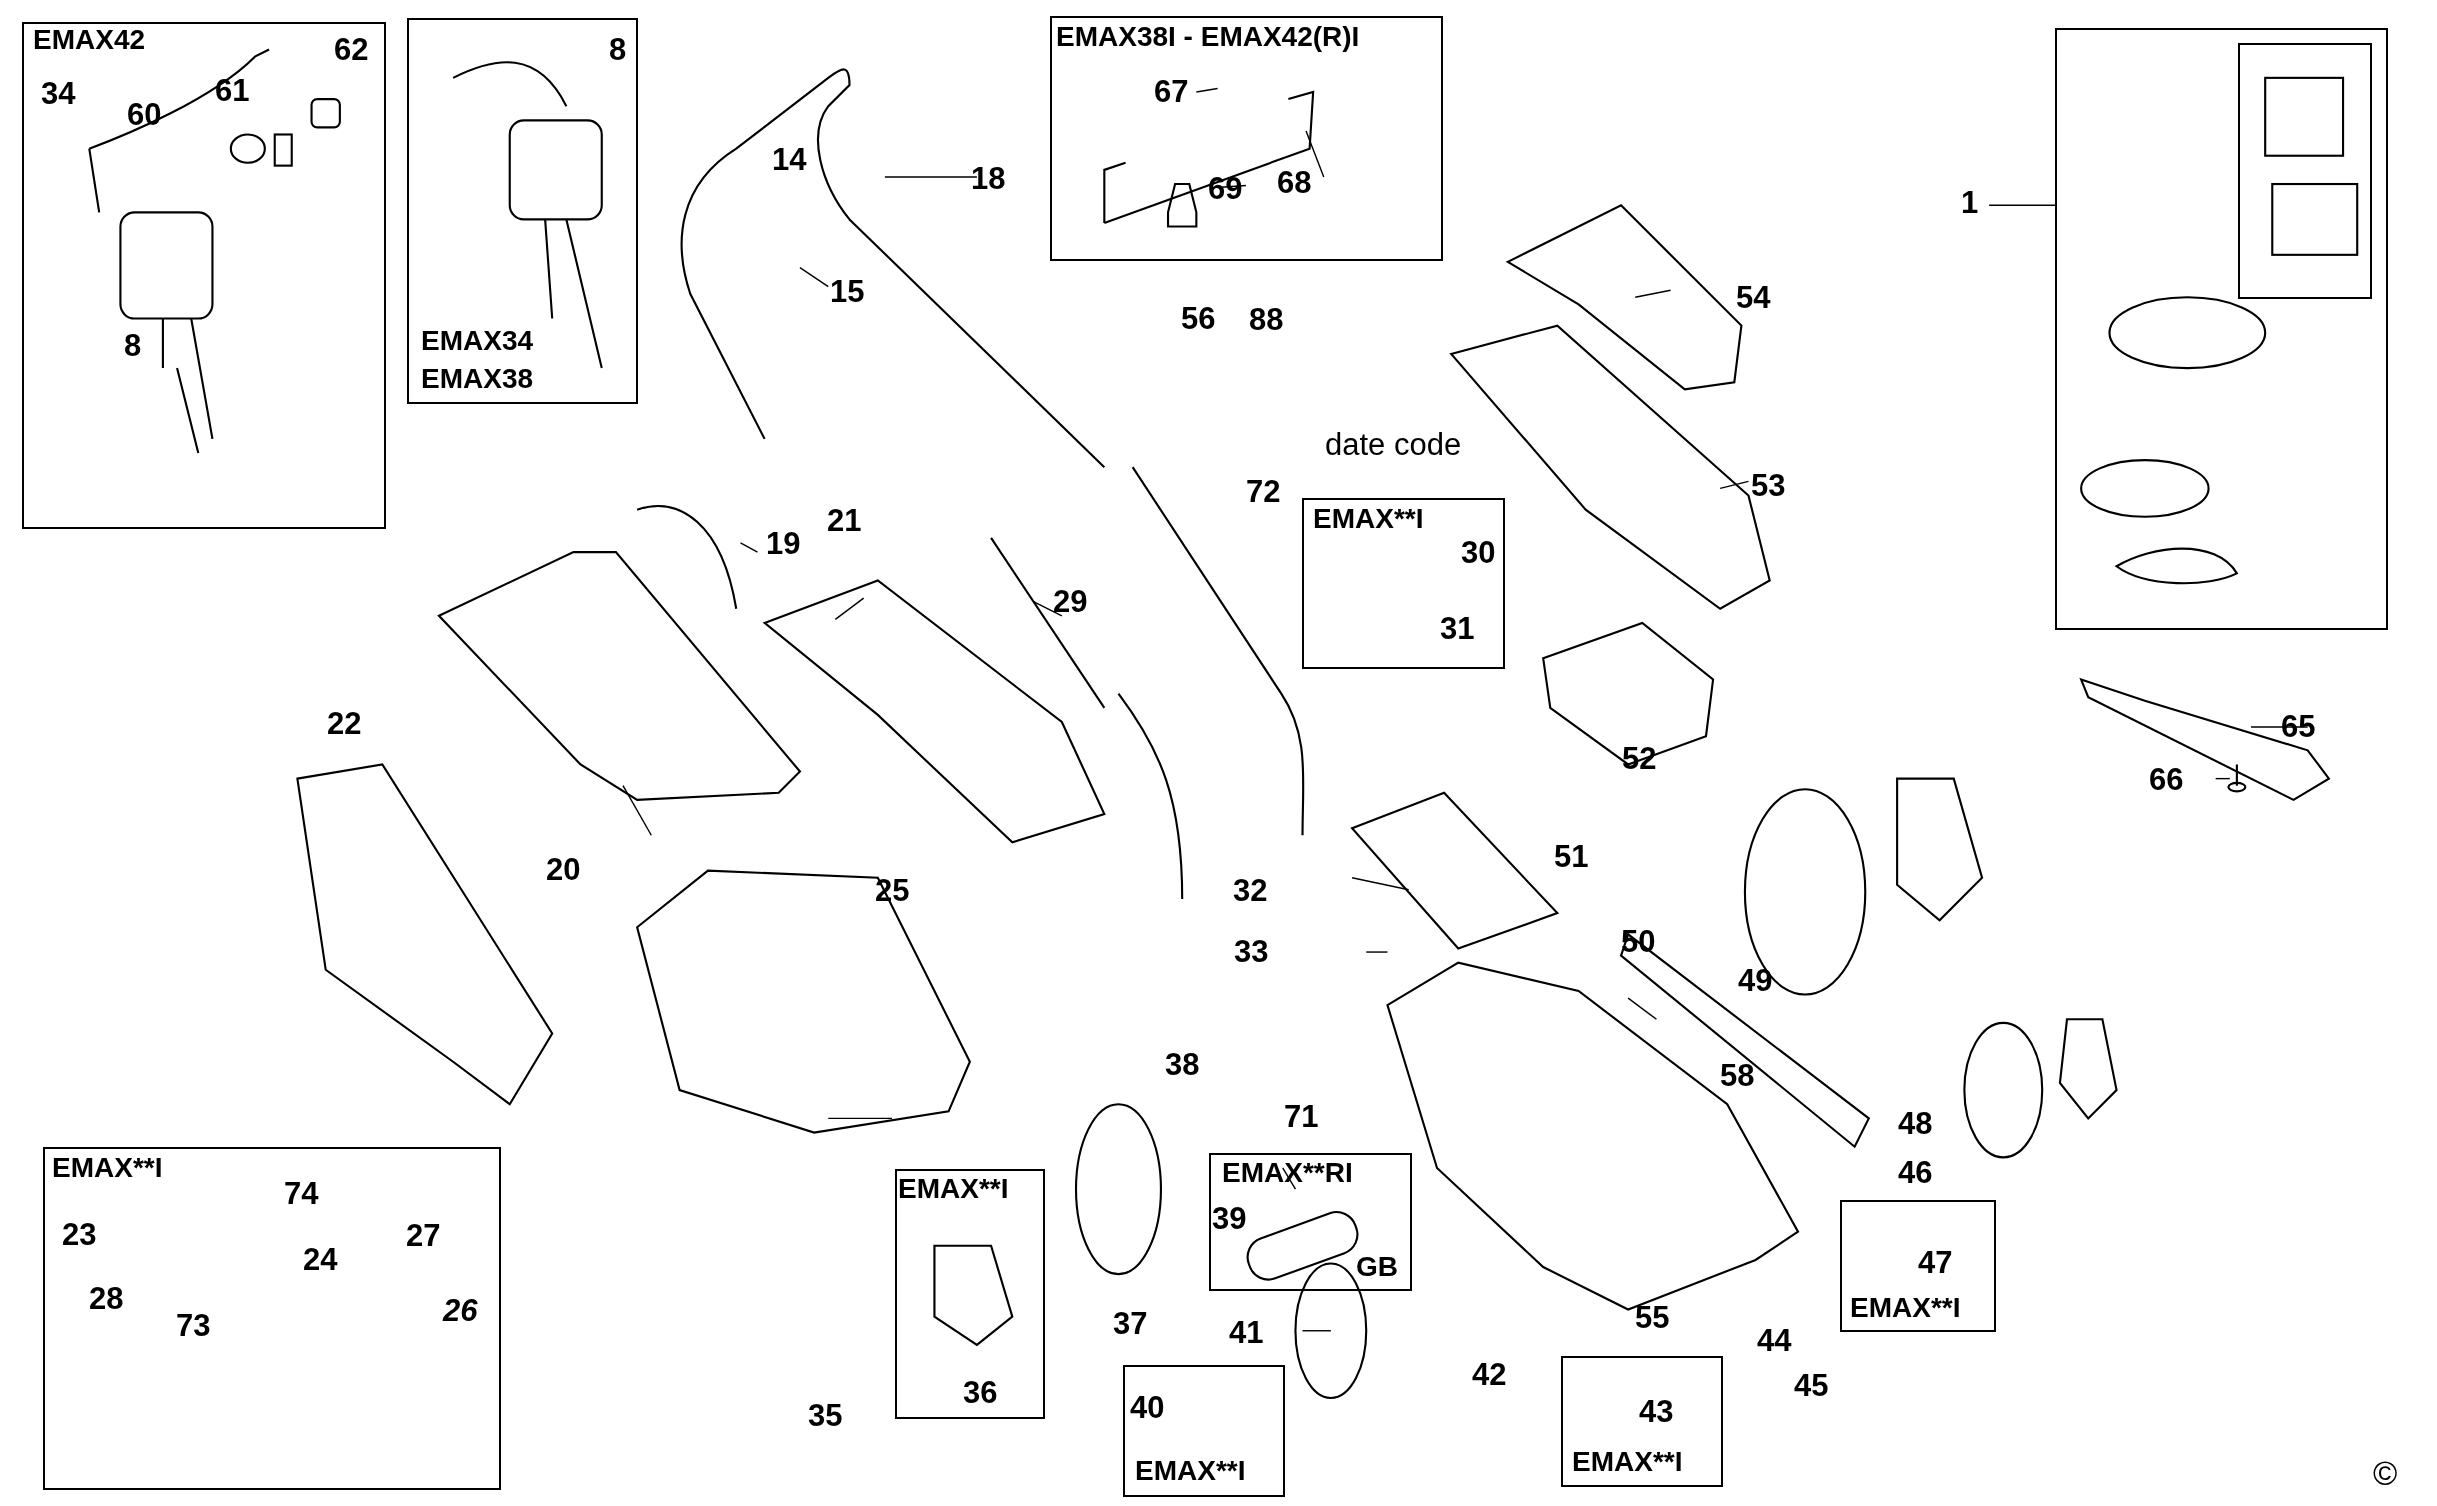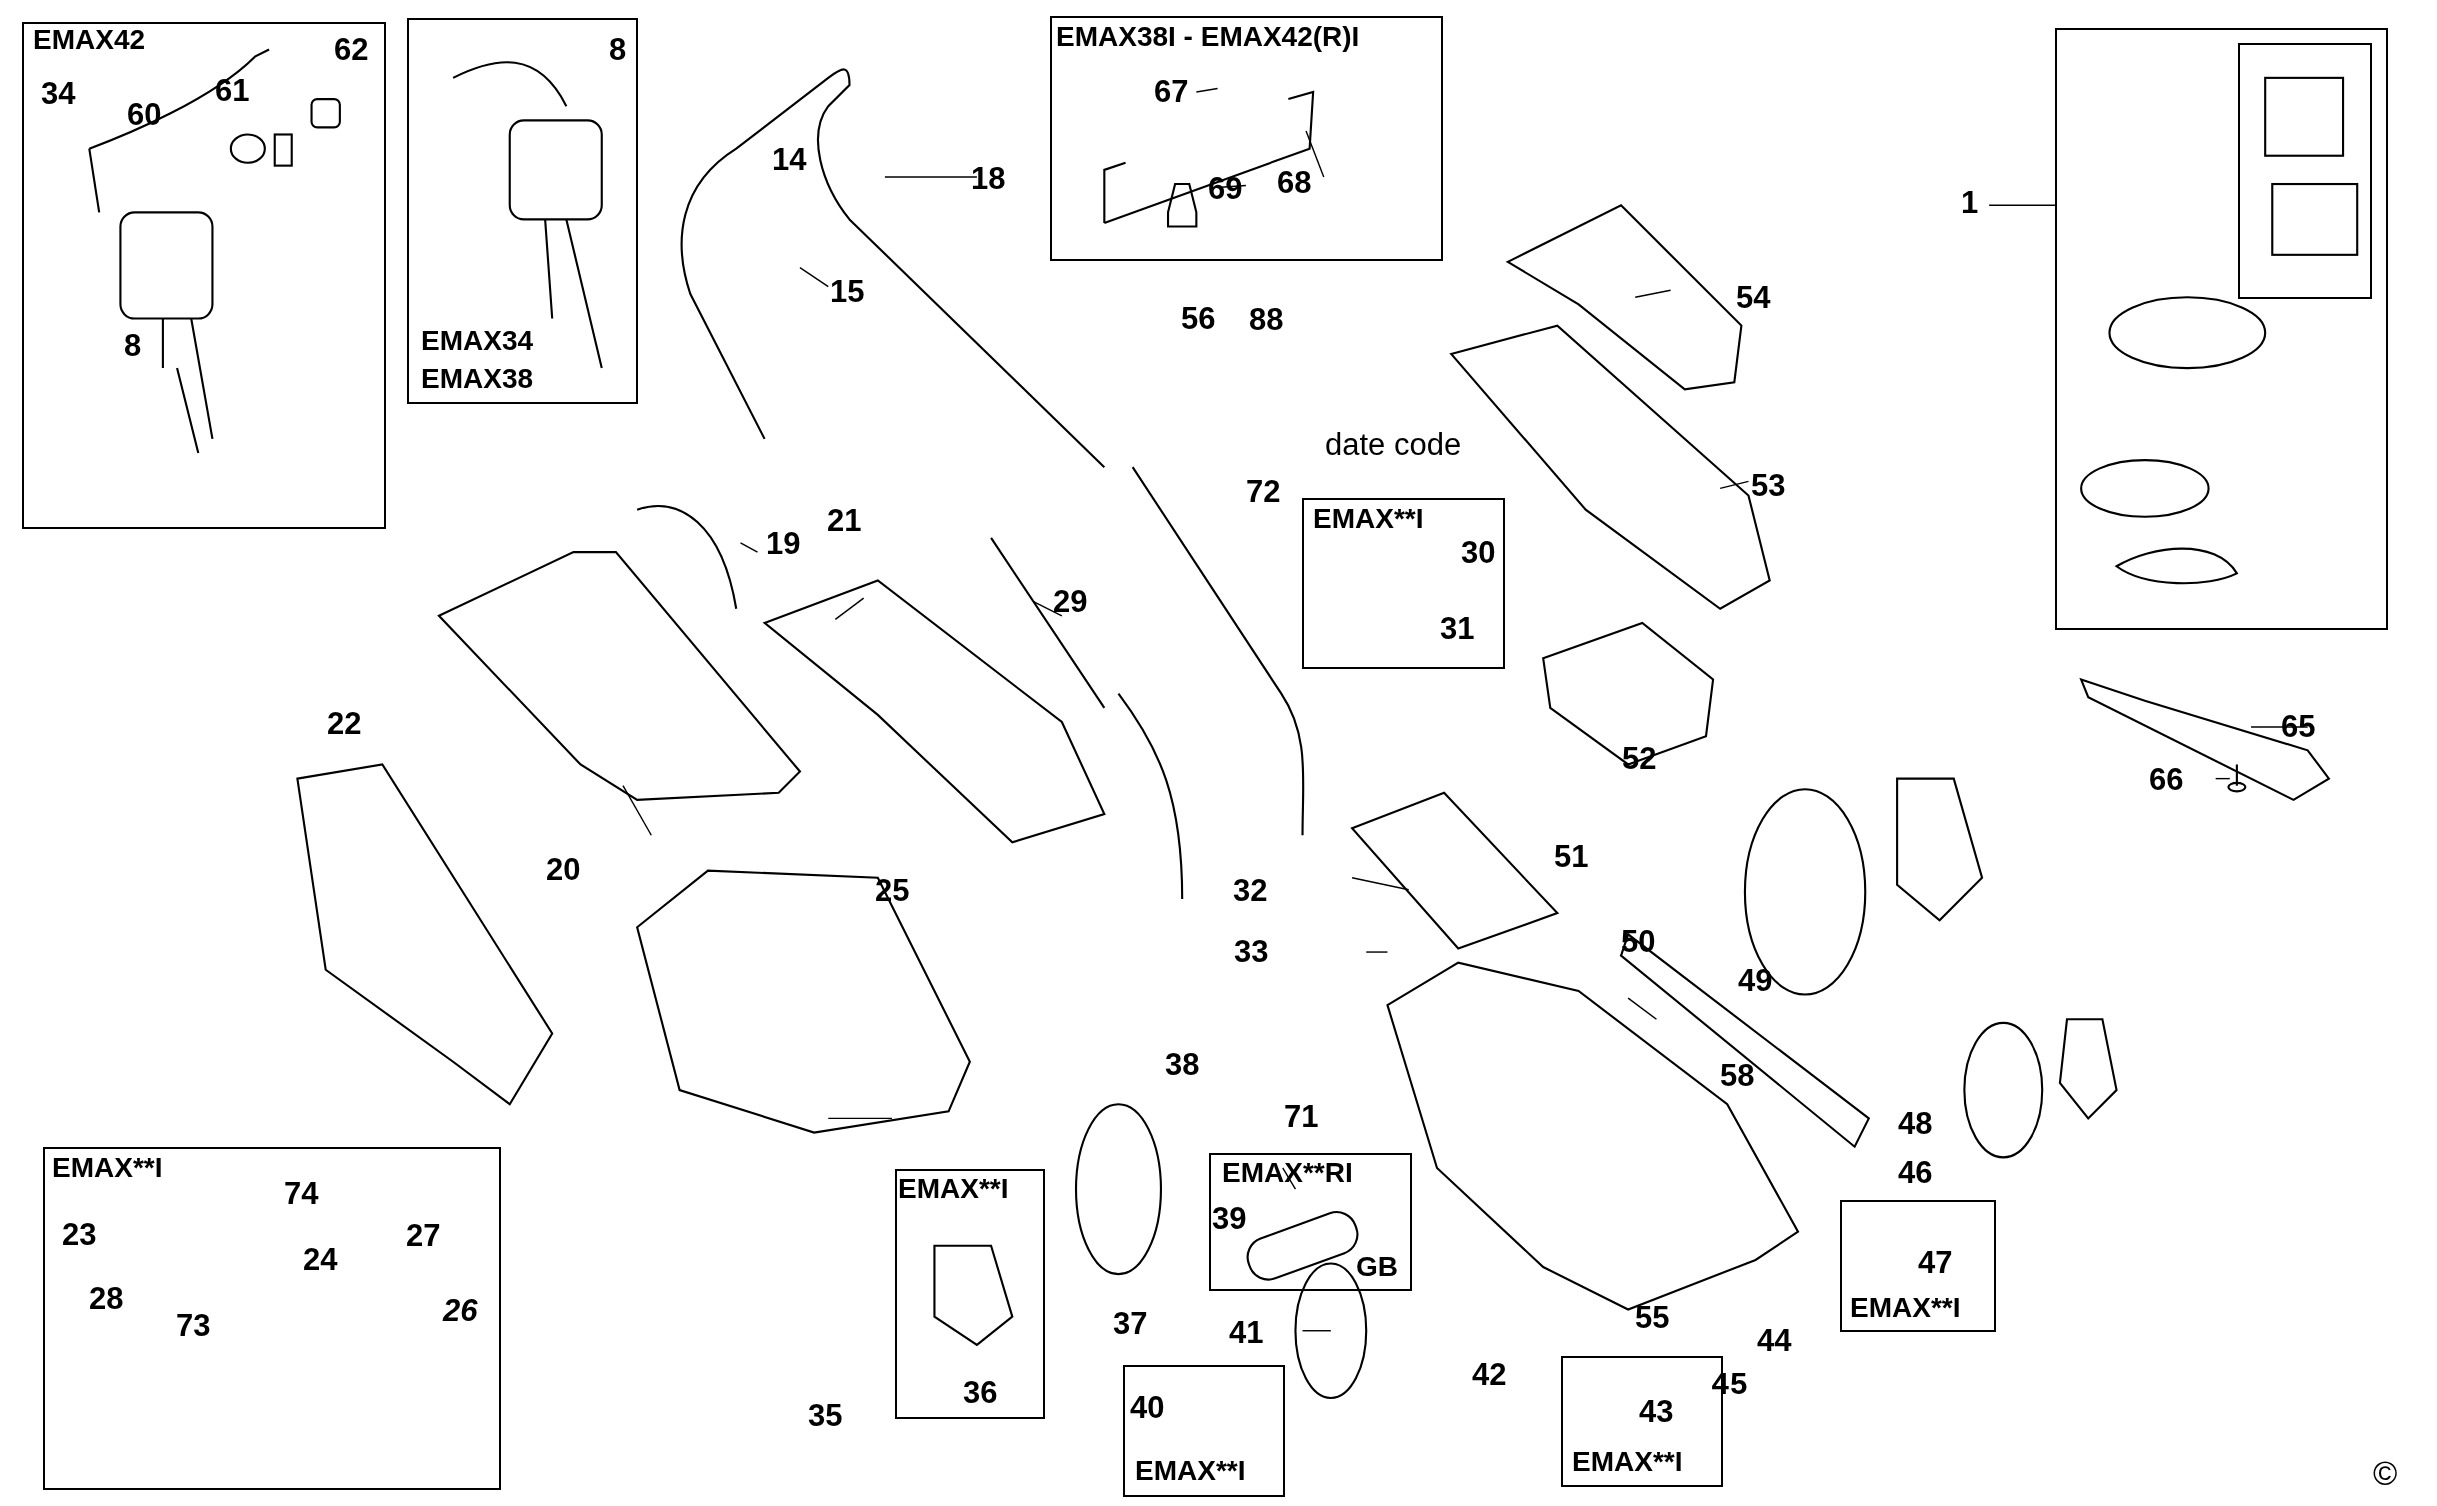--- a/index.html
+++ b/index.html
@@ -221,21 +221,21 @@
 <div class="lbl" style="left:808px;top:1400px;">35</div>
 <div class="lbl" style="left:963px;top:1377px;">36</div>
 <div class="lbl" style="left:1113px;top:1308px;">37</div>
 <div class="lbl" style="left:1165px;top:1049px;text-align:right;">38</div>
 <div class="lbl" style="left:1212px;top:1203px;">39</div>
 <div class="lbl" style="left:1130px;top:1392px;">40</div>
 <div class="lbl" style="left:1229px;top:1317px;">41</div>
 <div class="lbl" style="left:1472px;top:1359px;">42</div>
 <div class="lbl" style="left:1639px;top:1396px;">43</div>
 <div class="lbl" style="left:1757px;top:1325px;">44</div>
-<div class="lbl" style="left:1711px;top:1370px;font-family:Liberation Mono, monospace;">45</div>
+<div class="lbl" style="left:1794px;top:1370px;">45</div>
 <div class="lbl" style="left:1898px;top:1157px;">46</div>
 <div class="lbl" style="left:1918px;top:1247px;">47</div>
 <div class="lbl" style="left:1898px;top:1108px;">48</div>
 <div class="lbl" style="left:1738px;top:965px;">49</div>
 <div class="lbl" style="left:1621px;top:926px;">50</div>
 <div class="lbl" style="left:1554px;top:841px;">51</div>
 <div class="lbl" style="left:1622px;top:743px;">52</div>
 <div class="lbl" style="left:1751px;top:470px;">53</div>
 <div class="lbl" style="left:1736px;top:282px;">54</div>
 <div class="lbl" style="left:1635px;top:1302px;">55</div>

